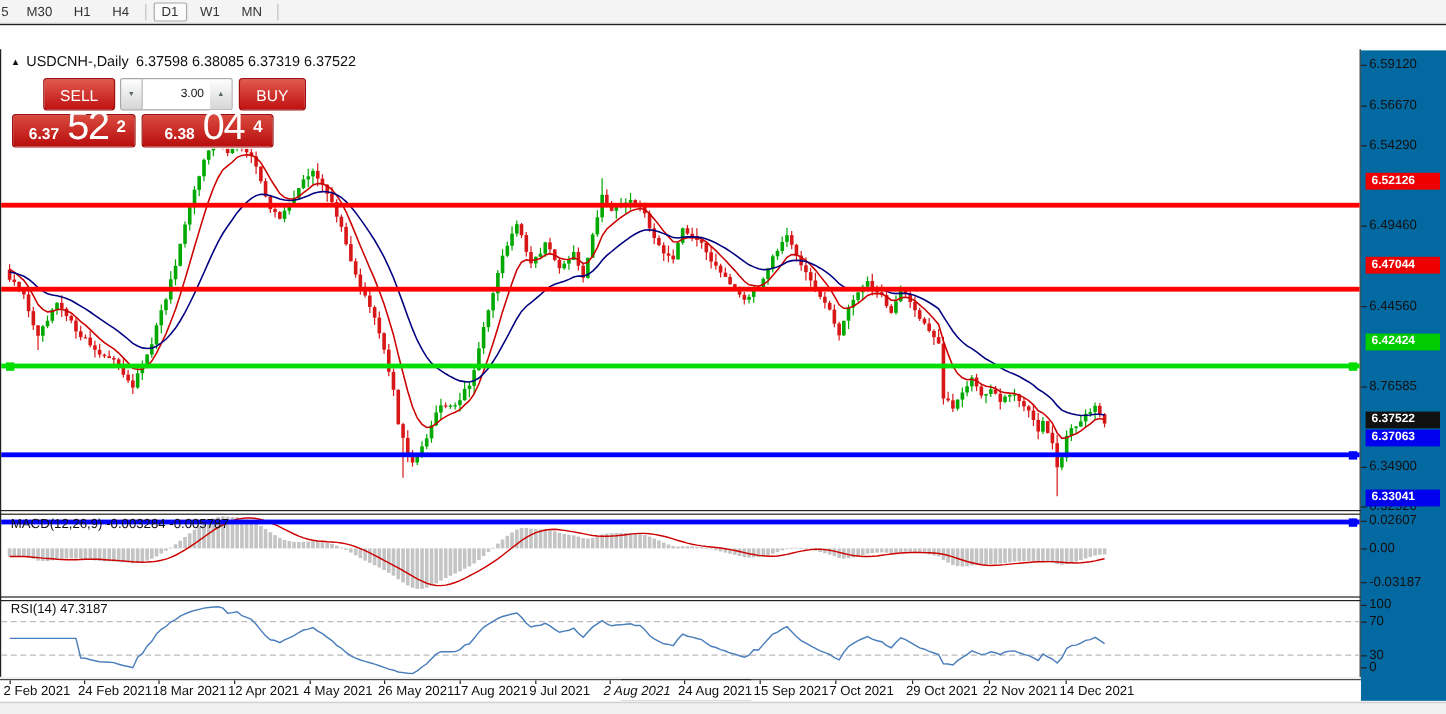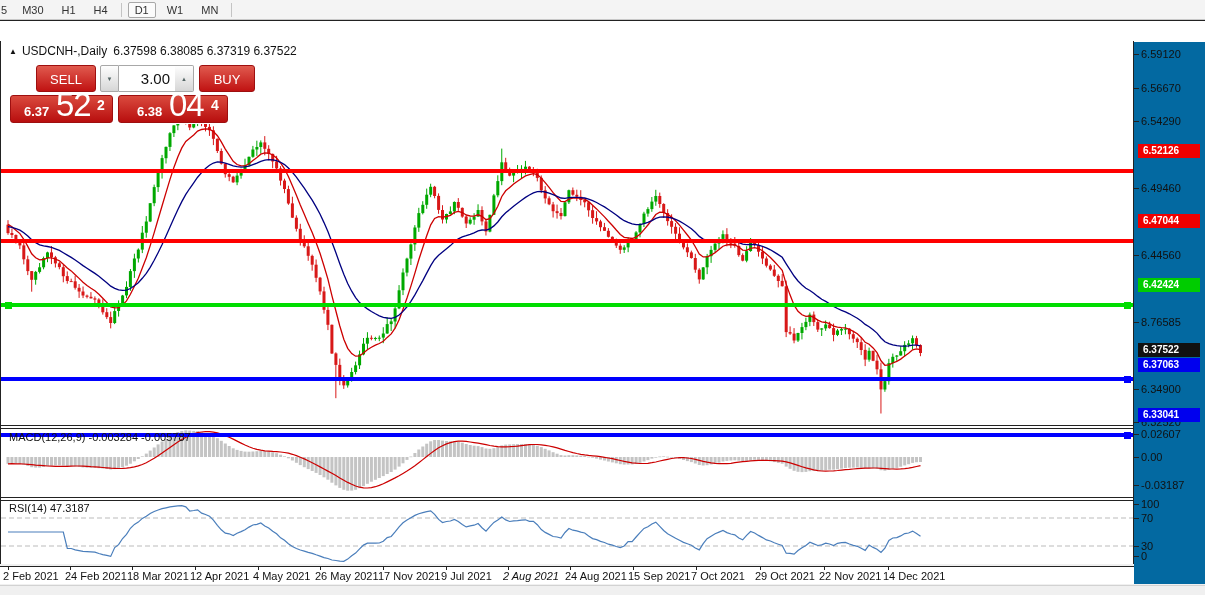--- a/index.html
+++ b/index.html
@@ -57,21 +57,21 @@
   .tp-row1 { position:absolute; left:4px; top:2px; height:27px; display:flex; align-items:stretch;margin-left:26px; }
   .btn-trade { width:60px; color:#fff; font-size:13px; text-align:center; line-height:27px;
                background:linear-gradient(#e05a4e,#c01212); border:1px solid #9e0f0f; border-radius:3px; }
   .btn-sell { margin-right:4px; }
   .btn-buy { margin-left:5px; width:56px; }
   .spin { width:19px; background:linear-gradient(#fefefe,#d6d6d6); border:1px solid #a8a8a8;
           font-size:6px; color:#566; text-align:center; line-height:27px; }
   .spin.dn { border-radius:2px 0 0 2px; }
   .spin.up { border-radius:0 2px 2px 0; border-left:none; }
   .vol-input { width:56px; border:1px solid #a8a8a8; border-left:none; border-right:none;
-               font-size:15px; text-align:right; padding-right:5px; color:#111;
+               font-size:10px; text-align:right; padding-right:5px; color:#111;
                font-family:"Liberation Sans", sans-serif; }
   .tp-row2 { position:absolute; left:4px; top:32px; display:flex; }
   .price-box { width:103px; height:28px; color:#fff; background:linear-gradient(#da4a3e,#b80e0e);
                border:1px solid #9e0f0f; border-radius:3px; position:relative; overflow:visible; }
   .price-box.buy { margin-left:5px; width:110px; }
   .pb-prefix { position:absolute; left:13px; bottom:3px; font-size:13px; font-weight:bold; }
   .pb-big { position:absolute; left:45px; bottom:-2px; font-size:33px; font-weight:500; letter-spacing:-1px; }
   .price-box.buy .pb-prefix { left:18px; }
   .price-box.buy .pb-big { left:50px; }
   .pb-sup { position:absolute; left:86px; top:1px; font-size:14px; font-weight:bold; }
@@ -884,21 +884,21 @@
         <div class="dtick" style="left: 65px;">24 Feb 2021</div>
         <div class="dtick-dash" style="left: 132px;"></div>
         <div class="dtick" style="left: 127px;">18 Mar 2021</div>
         <div class="dtick-dash" style="left: 195px;"></div>
         <div class="dtick" style="left: 190px;">12 Apr 2021</div>
         <div class="dtick-dash" style="left: 258px;"></div>
         <div class="dtick" style="left: 253px;">4 May 2021</div>
         <div class="dtick-dash" style="left: 320px;"></div>
         <div class="dtick" style="left: 315px;">26 May 2021</div>
         <div class="dtick-dash" style="left: 383px;"></div>
-        <div class="dtick" style="left: 378px;">17 Nov 2021</div>
+        <div class="dtick" style="left: 378px;">17 Aug 2021</div>
         <div class="dtick-dash" style="left: 446px;"></div>
         <div class="dtick" style="left: 441px;">9 Jul 2021</div>
         <div class="dtick-dash" style="left: 508px;"></div>
         <div class="dtick" style="left: 503px; font-style: italic;">2 Aug 2021</div>
         <div class="dtick-dash" style="left: 570px;"></div>
         <div class="dtick" style="left: 565px;">24 Aug 2021</div>
         <div class="dtick-dash" style="left: 633px;"></div>
         <div class="dtick" style="left: 628px;">15 Sep 2021</div>
         <div class="dtick-dash" style="left: 696px;"></div>
         <div class="dtick" style="left: 691px;">7 Oct 2021</div>

